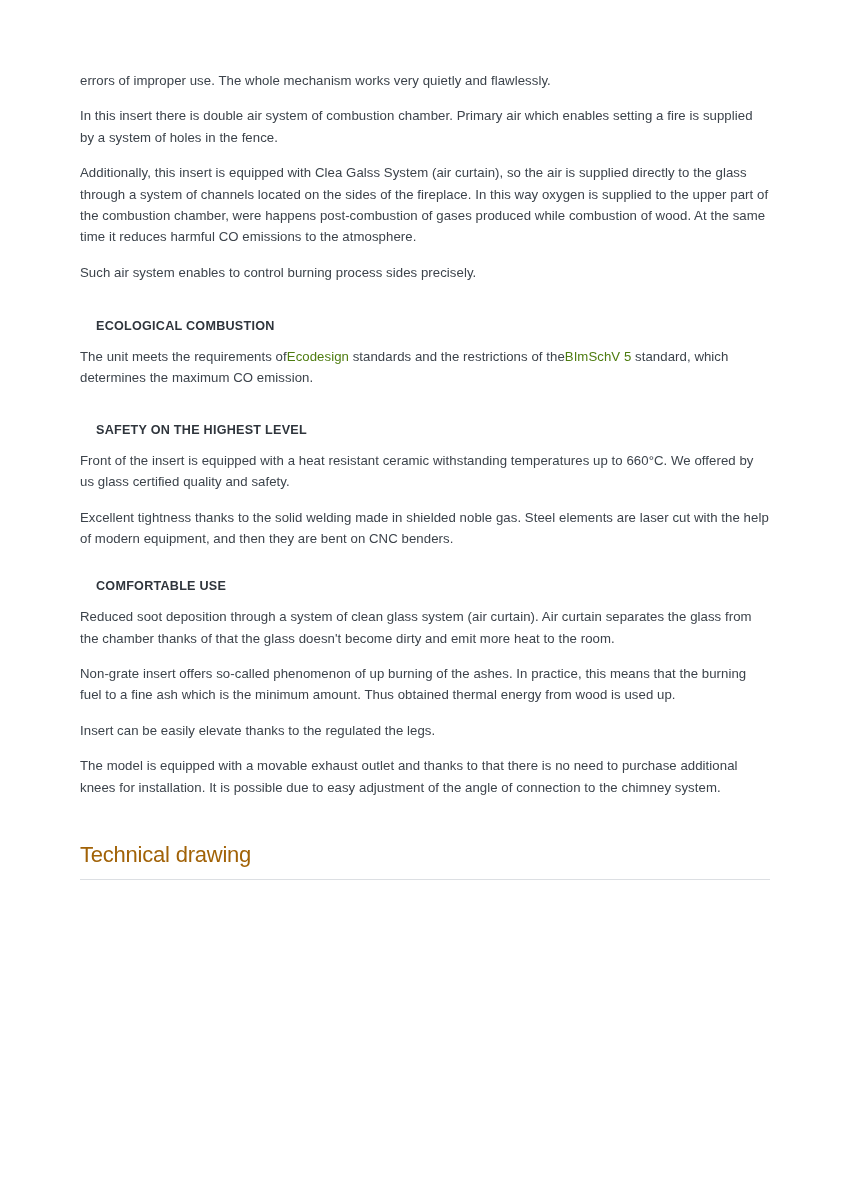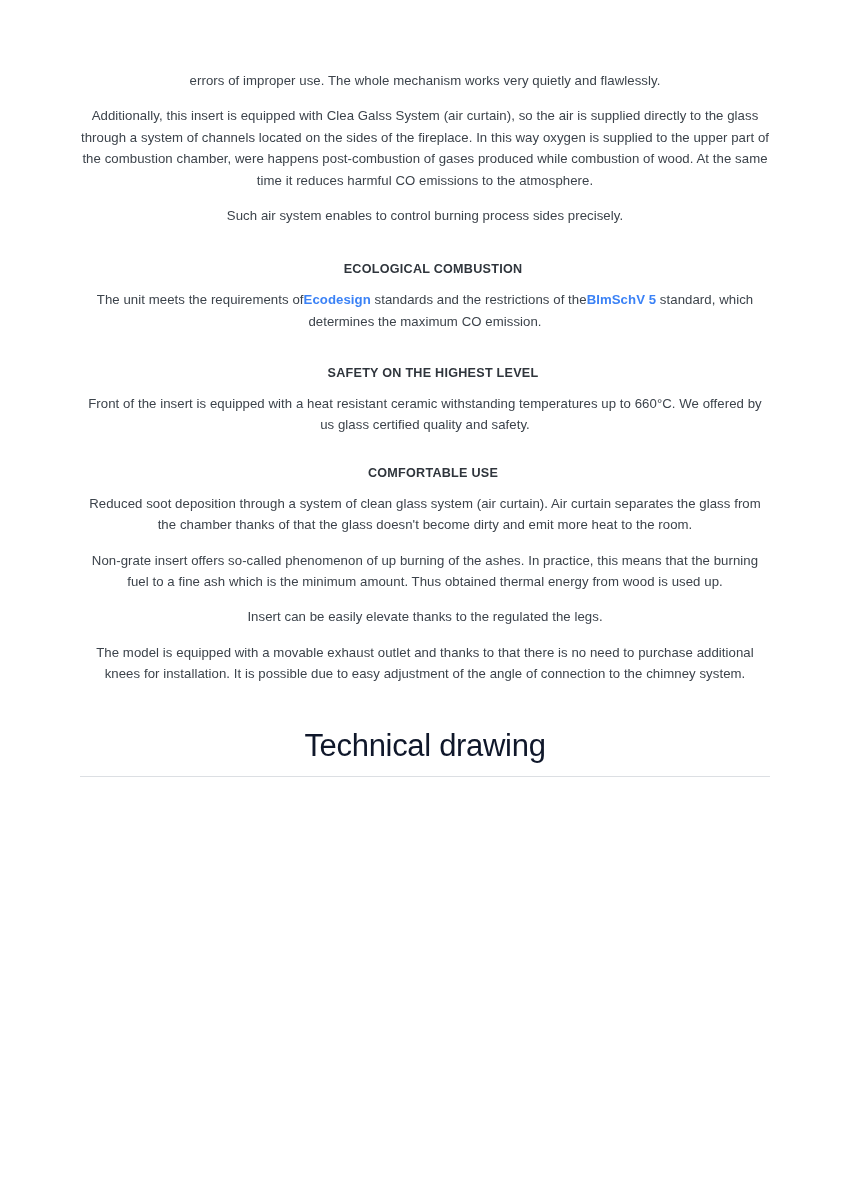--- a/index.html
+++ b/index.html
@@ -13,21 +13,20 @@
     font-family: "Liberation Sans", sans-serif;
     color: #333a42;
     -webkit-font-smoothing: antialiased;
   }
   .page {
     width: 680px;
     min-height: 1200px;
     box-sizing: border-box;
     padding: 70px 80px 20px 80px;
     position: relative;
-    text-align: center;
   }
   .content {
     width: 690px;
   }
   p.para {
     font-size: 13.2px;
     line-height: 1.62;
     color: #3c434b;
     margin: 0 0 14px 0;
     letter-spacing: 0.005em;
@@ -50,58 +49,60 @@
   .gap-top-lg {
     margin-top: 36px;
   }
   .gap-top-md {
     margin-top: 34px;
   }
   .gap-top-sm {
     margin-top: 30px;
   }
   b, .bold {
-    font-weight: bold;
-    color: #3b82f6;
+    font-weight: normal;
+    color: #4d7c0f;
   }
   h1.drawing-title {
-    font-size: 31px;
+    font-size: 22px;
     font-weight: normal;
-    color: #0f172a;
+    color: #a16207;
     margin: 44px 0 12px 0;
     letter-spacing: -0.01em;
     line-height: 1.15;
   }
   .rule {
     height: 1px;
     background: #dcdfe3;
     width: 690px;
     margin-top: 10px;
   }
 </style>
 </head>
 <body>
 
 <div class="page">
   <div class="content">
 
     <div class="block">
       <p class="para">errors of improper use. The whole mechanism works very quietly and flawlessly.</p>
+      <p class="para">In this insert there is double air system of combustion chamber. Primary air which enables setting a fire is supplied by a system of holes in the fence.</p>
       <p class="para">Additionally, this insert is equipped with Clea Galss System (air curtain), so the air is supplied directly to the glass through a system of channels located on the sides of the fireplace. In this way oxygen is supplied to the upper part of the combustion chamber, were happens post-combustion of gases produced while combustion of wood. At the same time it reduces harmful CO emissions to the atmosphere.</p>
       <p class="para">Such air system enables to control burning process sides precisely.</p>
     </div>
 
     <div class="block gap-top-lg">
       <h2 class="section-head">ECOLOGICAL COMBUSTION</h2>
       <p class="para"><span>The unit meets the requirements of</span><b>Ecodesign</b><span> standards and the restrictions of the</span><b>BImSchV 5</b><span> standard, which determines the maximum CO emission.</span></p>
     </div>
 
     <div class="block gap-top-md">
       <h2 class="section-head">SAFETY ON THE HIGHEST LEVEL</h2>
       <p class="para">Front of the insert is equipped with a heat resistant ceramic withstanding temperatures up to 660°C. We offered by us glass certified quality and safety.</p>
+      <p class="para">Excellent tightness thanks to the solid welding made in shielded noble gas. Steel elements are laser cut with the help of modern equipment, and then they are bent on CNC benders.</p>
     </div>
 
     <div class="block gap-top-sm">
       <h2 class="section-head">COMFORTABLE USE</h2>
       <p class="para">Reduced soot deposition through a system of clean glass system (air curtain). Air curtain separates the glass from the chamber thanks of that the glass doesn't become dirty and emit more heat to the room.</p>
       <p class="para">Non-grate insert offers so-called phenomenon of up burning of the ashes. In practice, this means that the burning fuel to a fine ash which is the minimum amount. Thus obtained thermal energy from wood is used up.</p>
       <p class="para">Insert can be easily elevate thanks to the regulated the legs.</p>
       <p class="para">The model is equipped with a movable exhaust outlet and thanks to that there is no need to purchase additional knees for installation. It is possible due to easy adjustment of the angle of connection to the chimney system.</p>
     </div>
 

